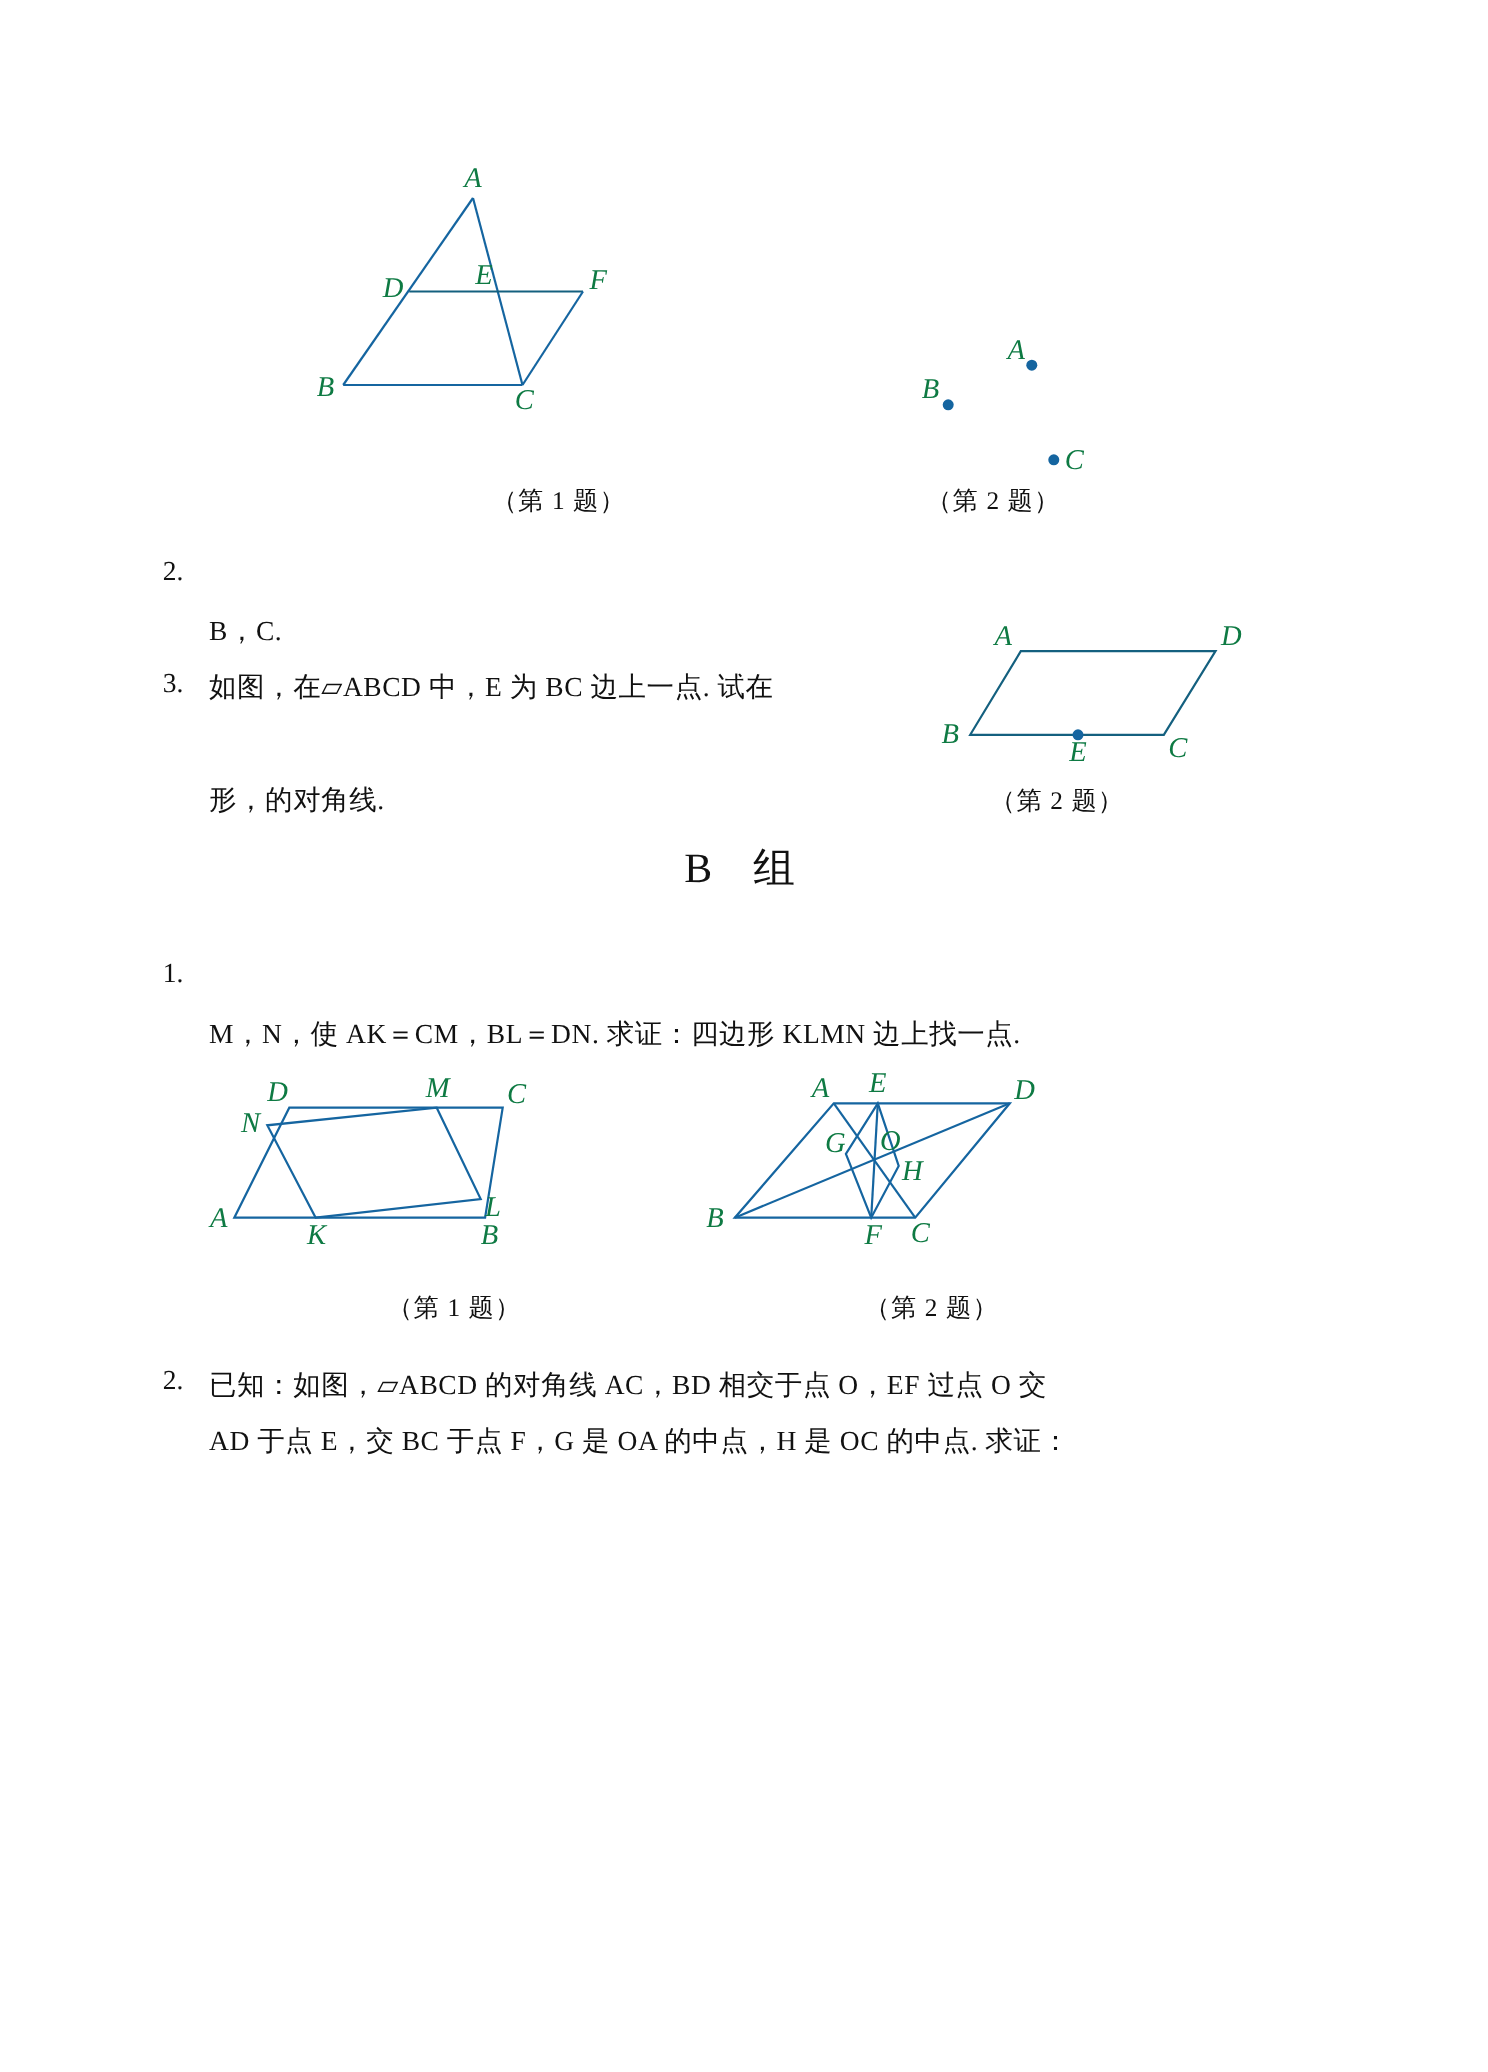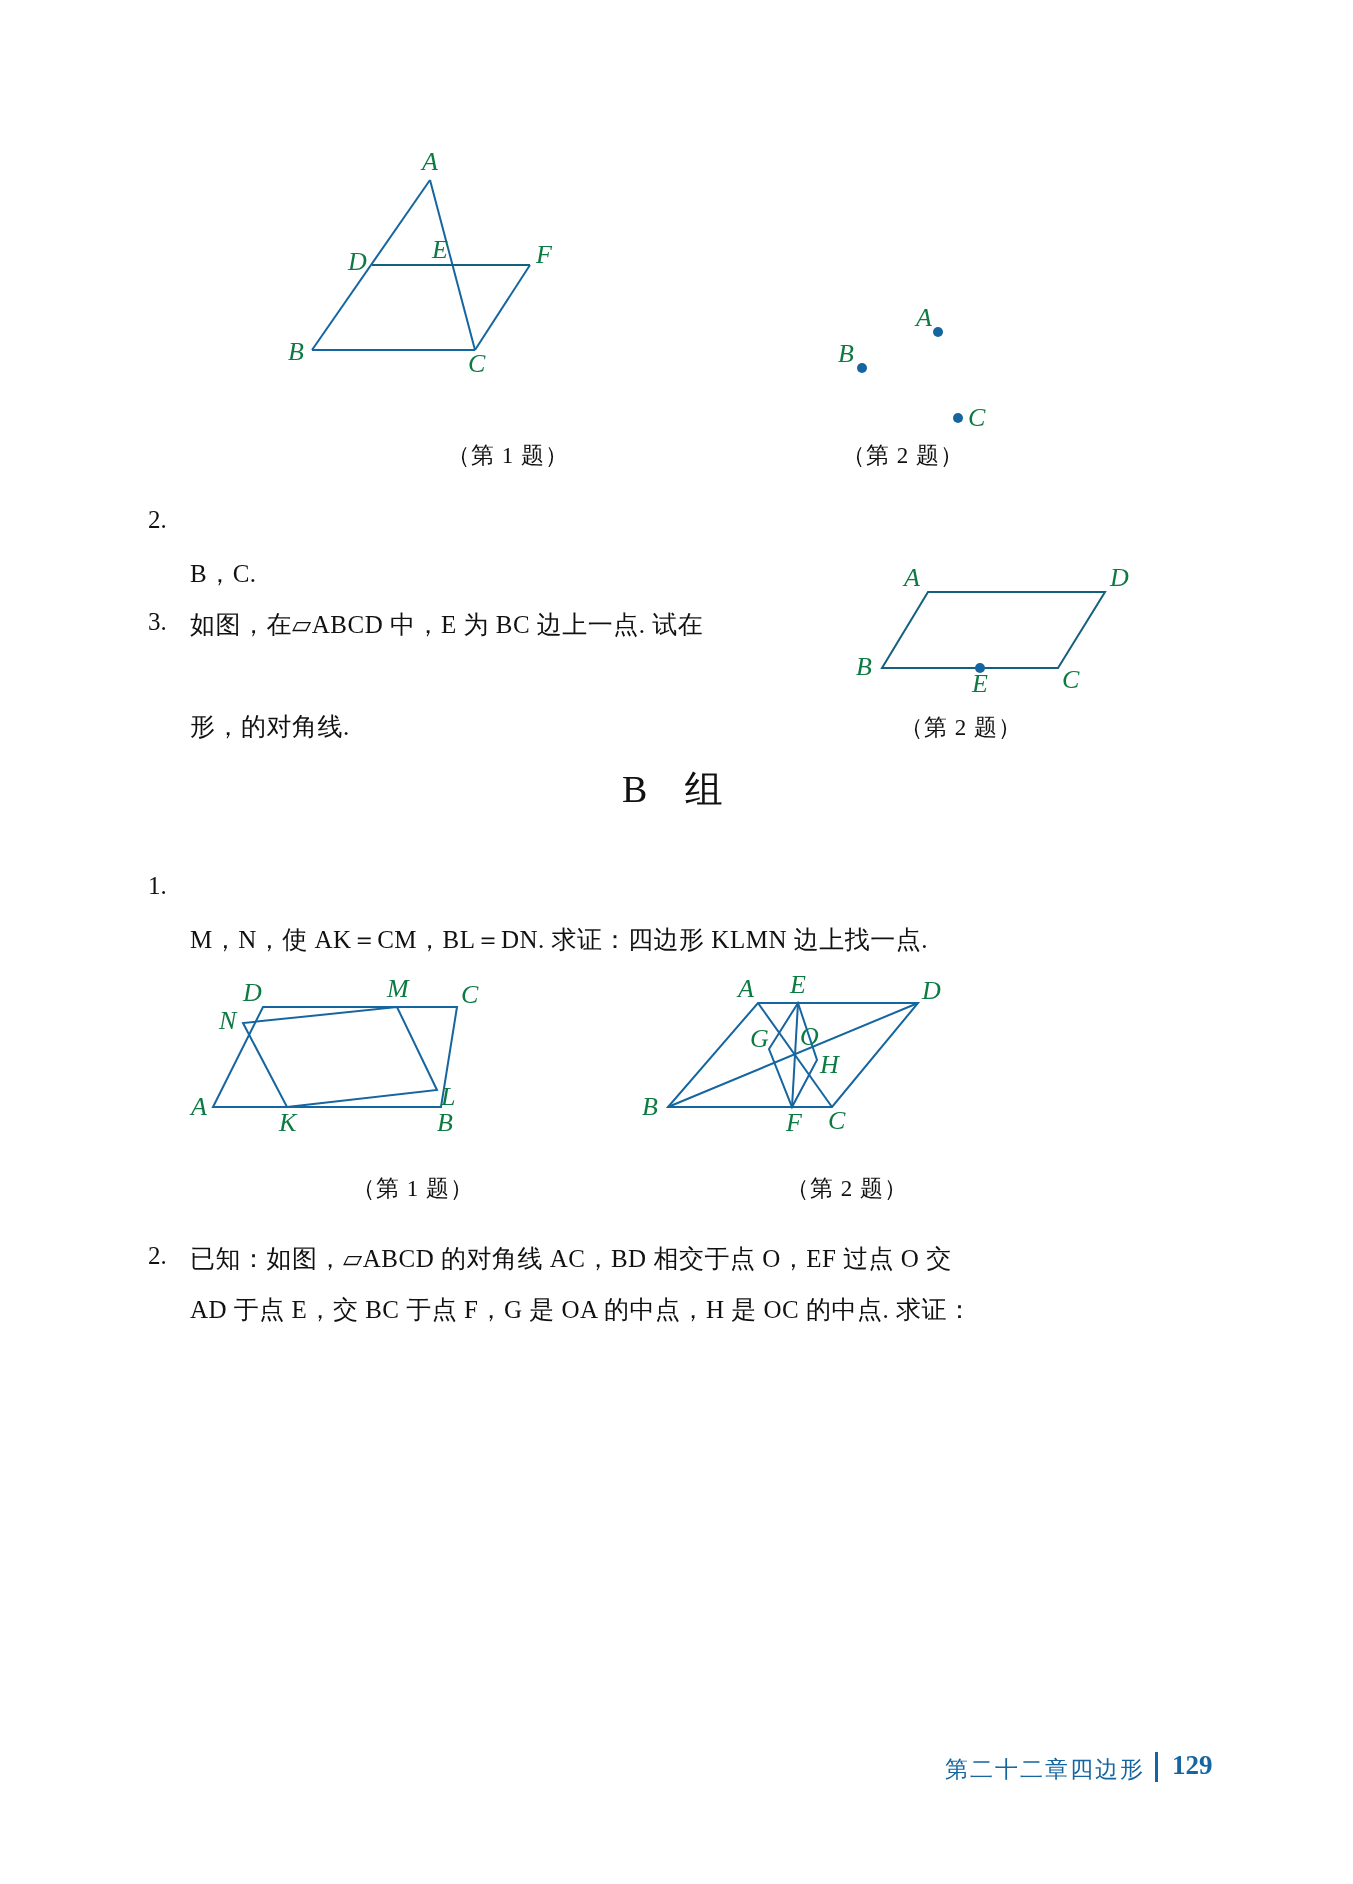--- a/index.html
+++ b/index.html
@@ -159,20 +159,14 @@
       <text class="lbl" x="146" y="156">F</text>
       <text class="lbl" x="188" y="154">C</text>
     </svg>
   </div>
   <div class="cap" style="left:786px;top:1173px;">（第 2 题）</div>
 
   <div class="prob-num" style="left:148px;top:1242px;">2.</div>
   <div class="prob-line" style="left:190px;top:1242px;">已知：如图，▱ABCD 的对角线 AC，BD 相交于点 O，EF 过点 O 交</div>
   <div class="prob-line" style="left:190px;top:1293px;">AD 于点 E，交 BC 于点 F，G 是 OA 的中点，H 是 OC 的中点. 求证：</div>
 
-  <div class="footer">
-    <div class="footer-text" style="left:945px;top:-70px;">第二十二章</div>
-    <div class="footer-text" style="left:1070px;top:-70px;">四边形</div>
-    <div class="footer-rule" style="left:1155px;top:-72px;"></div>
-    <div class="footer-page" style="left:1172px;top:-74px;">129</div>
-  </div>
 
 </div>
 
 </body></html>

